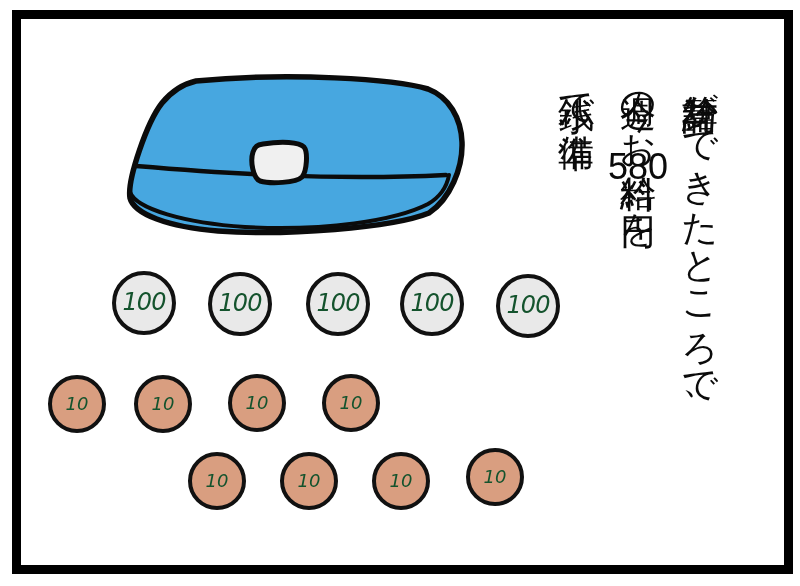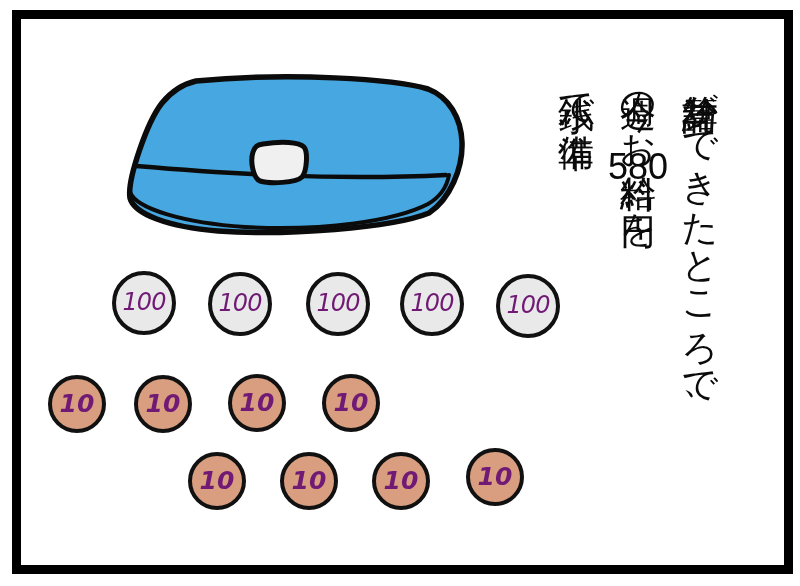--- a/index.html
+++ b/index.html
@@ -36,35 +36,34 @@
   
   .coin {
     position: absolute;
     border: 4px solid #111111;
     border-radius: 50%;
     display: flex;
     align-items: center;
     justify-content: center;
     font-style: italic;
     font-family: "DejaVu Sans", "Liberation Sans", sans-serif;
-    color: #701a75;
+    color: #14532d;
   }
   .coin span { transform: translateY(-1px); }
   .c100 {
     width: 64px; height: 64px;
     background: #e9e9e9;
     font-size: 24px;
     letter-spacing: -1px;
   }
   .c10 {
     width: 58px; height: 58px;
     background: #d99e80;
-    font-size: 25px;
+    font-size: 18px;
     letter-spacing: 0px;
-    font-weight: bold;
   }
   
   .caption {
     position: absolute;
     top: 70px;
     right: 69px;
     height: 470px;
     writing-mode: vertical-rl;
     text-orientation: mixed;
     font-size: 36px;

